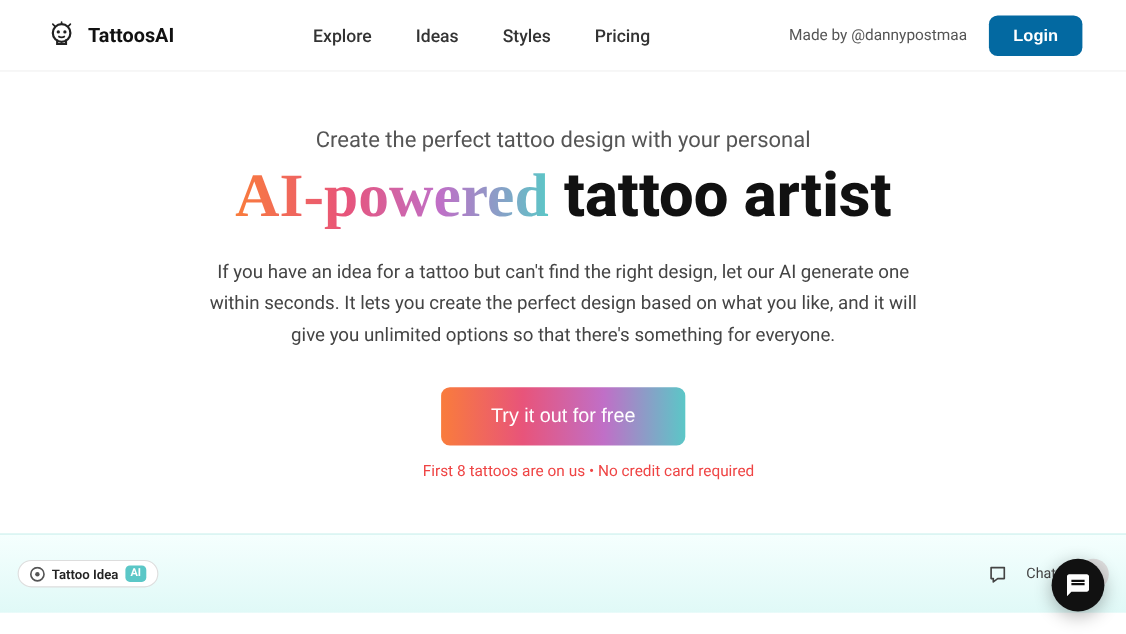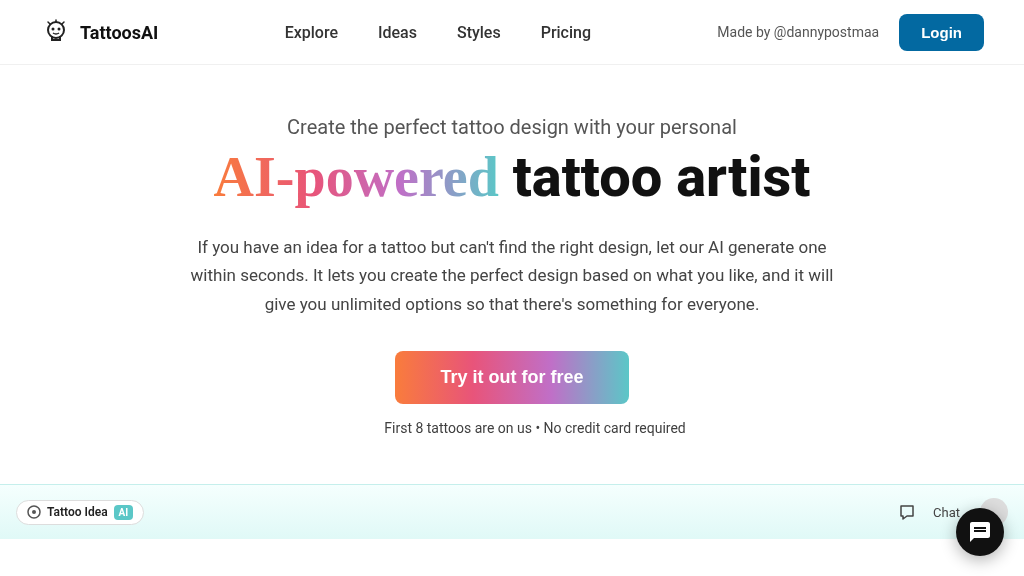--- a/index.html
+++ b/index.html
@@ -119,36 +119,36 @@
       margin-bottom: 32px;
     }
 
     .cta-btn {
       background: linear-gradient(90deg, #f97c3c, #e8547a, #c06fc7, #5bc7c7);
       color: #fff;
       border: none;
       border-radius: 8px;
       padding: 16px 45px;
       font-size: 18px;
-      font-weight: 700;
+      font-weight: 400;
       cursor: pointer;
       margin-bottom: 16px;
     }
 
     .cta-fine-print {
       font-size: 14px;
-      color: #404040;
+      color: #ef4444;
       margin-bottom: 28px;
       margin-left: 46px;
     }
 
     
     .app-preview {
       width: 100%;
-      height: 55px;
+      height: 72px;
       background: linear-gradient(180deg, #f5fffe 0%, #e0f9f7 100%);
       border-top: 1px solid #c5efec;
       display: flex;
       align-items: center;
       padding: 0 16px;
       position: relative;
       overflow: hidden;
     }
 
     .preview-bar {

